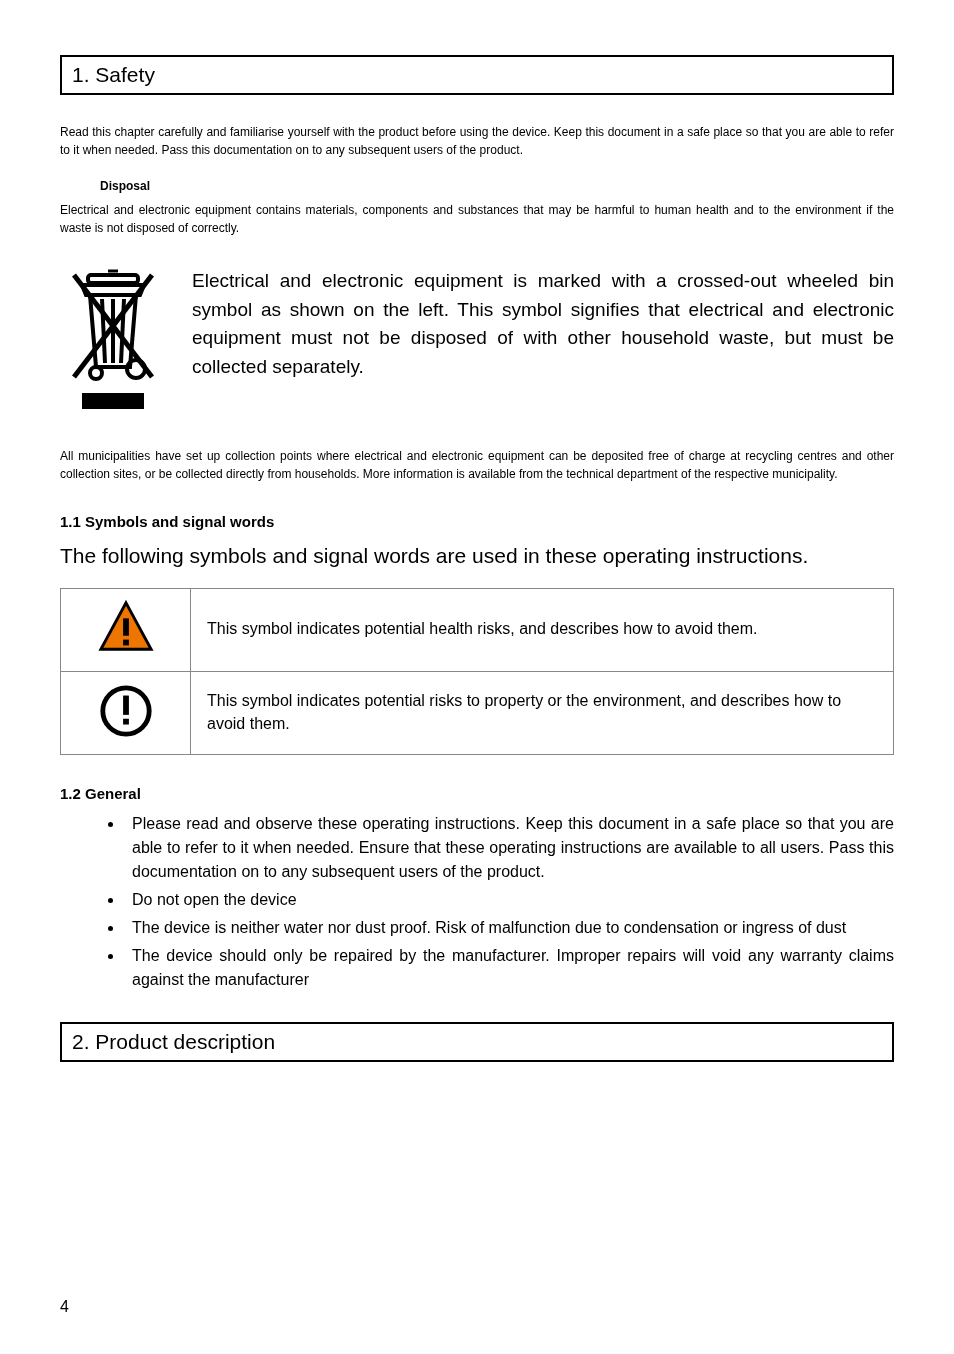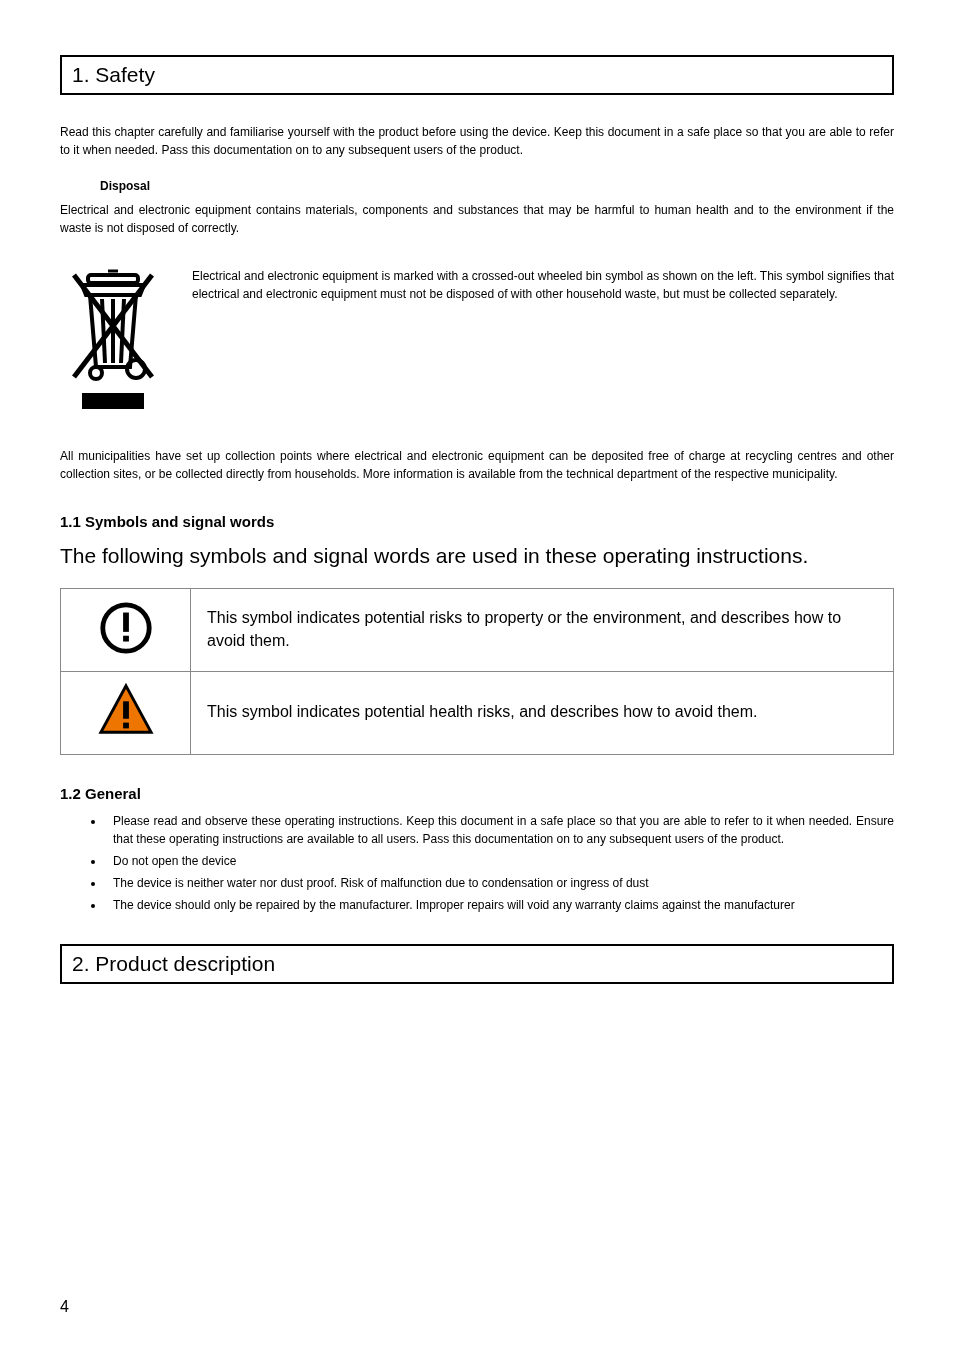--- a/index.html
+++ b/index.html
@@ -36,21 +36,21 @@
     }
     .weee-icon {
       flex: 0 0 auto;
     }
     .weee-icon svg {
       width: 110px;
       height: 150px;
     }
     .disposal-text {
       flex: 1;
-      font-size: 12px;
+      font-size: 19px;
       line-height: 1.5;
       text-align: justify;
     }
     .disposal-text p {
       margin-bottom: 0;
     }
     .subsection-title {
       font-size: 15px;
       font-weight: bold;
       margin-top: 30px;
@@ -78,22 +78,22 @@
     }
     .symbols-table td.text-cell {
       font-size: 16px;
       line-height: 1.4;
     }
     .icon-cell svg {
       width: 58px;
       height: 58px;
     }
     .general-list {
-      margin-left: 45px;
-      font-size: 12px;
+      margin-left: 64px;
+      font-size: 16px;
       line-height: 1.5;
     }
     .general-list li {
       margin-bottom: 4px;
       padding-left: 8px;
       text-align: justify;
     }
     .page-number {
       position: absolute;
       bottom: 38px;
@@ -140,36 +140,36 @@
 <p class="body-text">All municipalities have set up collection points where electrical and electronic equipment can be deposited free of charge at recycling centres and other collection sites, or be collected directly from households. More information is available from the technical department of the respective municipality.</p>
 
 <div class="subsection-title">1.1 Symbols and signal words</div>
 <p class="symbols-intro">The following symbols and signal words are used in these operating instructions.</p>
 
 <table class="symbols-table">
   <tbody>
       <tr>
     <td class="icon-cell">
       <svg viewBox="0 0 60 60">
+        <path d="M 30 4 L 56 52 L 4 52 Z" fill="#EE7600" stroke="black" stroke-width="3"></path>
+        <rect x="27" y="20" width="6" height="18" fill="black"></rect>
+        <rect x="27" y="42" width="6" height="6" fill="black"></rect>
+      </svg>
+    </td>
+    <td class="text-cell">This symbol indicates potential health risks, and describes how to avoid them.</td>
+  </tr>
+  <tr>
+    <td class="icon-cell">
+      <svg viewBox="0 0 60 60">
         <circle cx="30" cy="30" r="24" fill="none" stroke="black" stroke-width="5"></circle>
         <rect x="27" y="14" width="6" height="20" fill="black"></rect>
         <rect x="27" y="38" width="6" height="6" fill="black"></rect>
       </svg>
     </td>
     <td class="text-cell">This symbol indicates potential risks to property or the environment, and describes how to avoid them.</td>
-  </tr>
-  <tr>
-    <td class="icon-cell">
-      <svg viewBox="0 0 60 60">
-        <path d="M 30 4 L 56 52 L 4 52 Z" fill="#EE7600" stroke="black" stroke-width="3"></path>
-        <rect x="27" y="20" width="6" height="18" fill="black"></rect>
-        <rect x="27" y="42" width="6" height="6" fill="black"></rect>
-      </svg>
-    </td>
-    <td class="text-cell">This symbol indicates potential health risks, and describes how to avoid them.</td>
   </tr>
 </tbody>
   </table>
 
 <div class="subsection-title">1.2 General</div>
 <ul class="general-list">
   <li>Please read and observe these operating instructions. Keep this document in a safe place so that you are able to refer to it when needed. Ensure that these operating instructions are available to all users. Pass this documentation on to any subsequent users of the product.</li>
   <li>Do not open the device</li>
   <li>The device is neither water nor dust proof. Risk of malfunction due to condensation or ingress of dust</li>
   <li>The device should only be repaired by the manufacturer. Improper repairs will void any warranty claims against the manufacturer</li>

